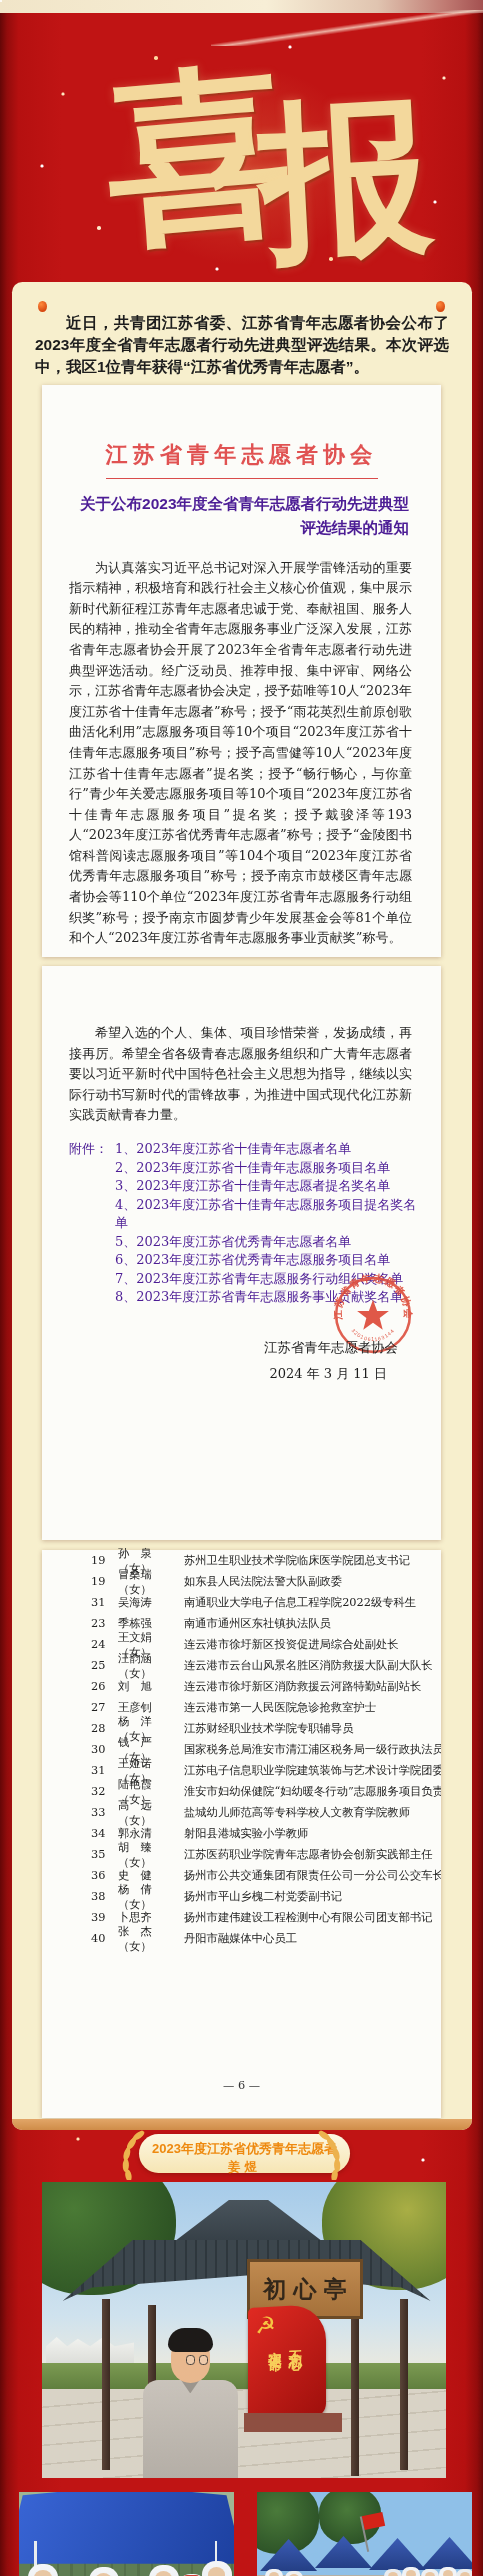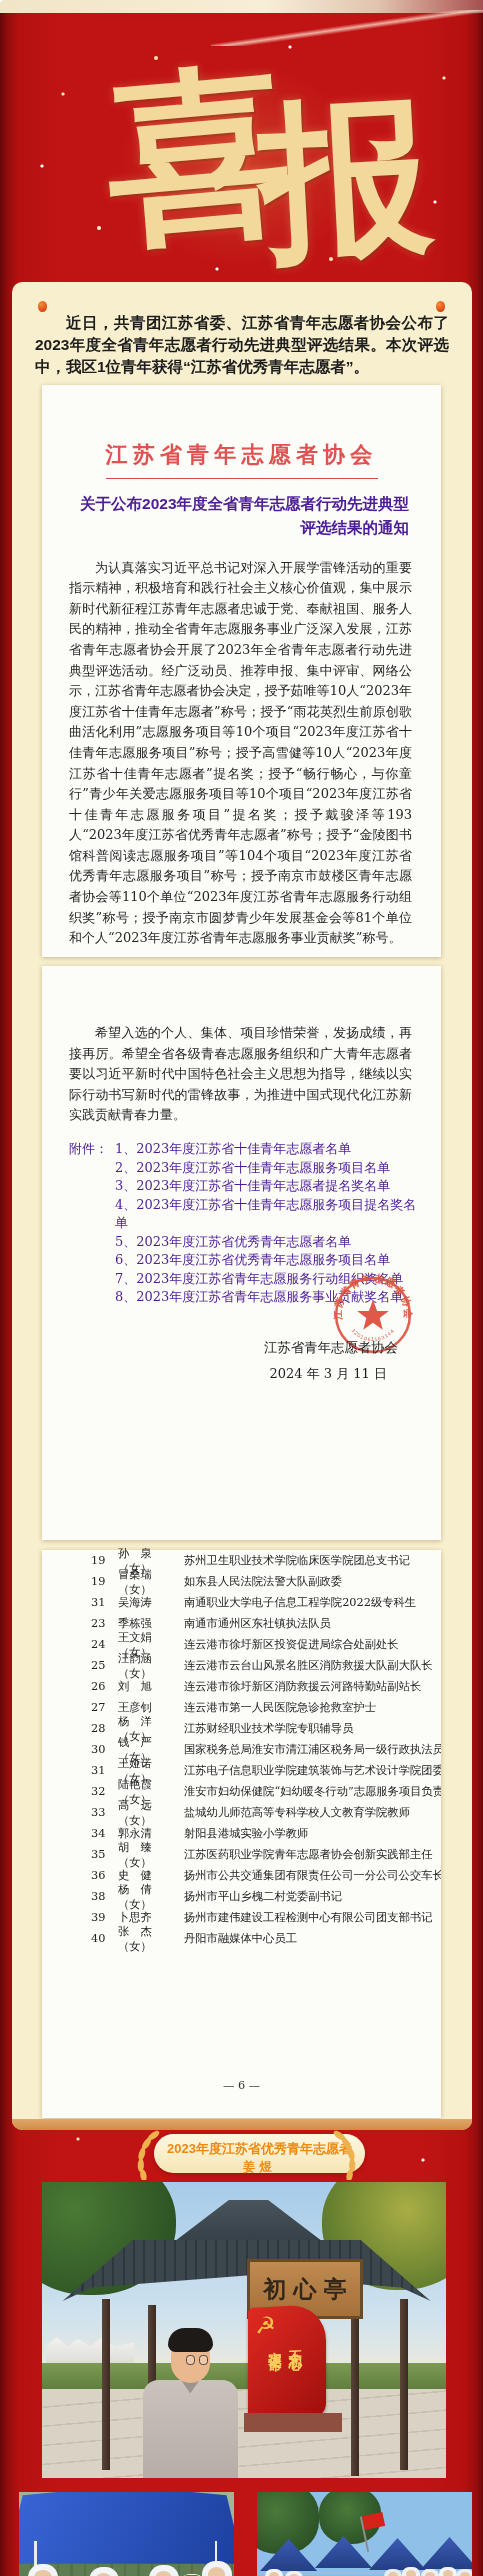--- a/index.html
+++ b/index.html
@@ -59,21 +59,21 @@
   .roster{}
   .r-row{position:relative;display:flex;align-items:center;height:21px;padding-left:49px;
     font-family:"DejaVu Serif","Liberation Serif",serif;font-size:11.3px;color:#222}
   .r-no{width:27px}
   .r-name{width:66px}
   .r-unit{flex:1;padding-right:8.2px;white-space:nowrap;overflow:hidden}
   .r-row.hl::after{content:"";position:absolute;left:21.6px;top:-1px;width:277px;height:21.6px;border:1.5px solid #c8281c}
   .page-num{position:absolute;bottom:26px;width:100%;text-align:center;
     font-family:"DejaVu Serif","Liberation Serif",serif;font-size:11.3px;color:#333}
   
-  .badge{position:absolute;left:15px;top:2132px;width:463px;height:49px}
+  .badge{position:absolute;left:0;top:2132px;width:463px;height:49px}
   .badge-pill{position:absolute;left:139px;top:2.1px;width:211px;height:39px;text-align:center;
     background:linear-gradient(180deg,#fdf8e2,#f6e5b4);border-radius:20.6px;box-shadow:0 1.5px 4.1px rgba(100,18,4,.4)}
   .badge-title{margin-top:5.7px;font-size:13px;font-weight:bold;color:#ee8a10}
   .badge-name{margin-top:1.5px;font-size:12.4px;font-weight:bold;color:#ee8a10;letter-spacing:4.1px}
   .laurel{position:absolute;top:-4.1px;width:38px;height:52px}
   .laurel.left{left:113px}
   .laurel.right{right:113px;transform:scaleX(-1)}
   
   .photo{position:absolute;overflow:hidden;background:#9db7c8}
   .main-photo{left:42px;top:2182px;width:404px;height:296px}

